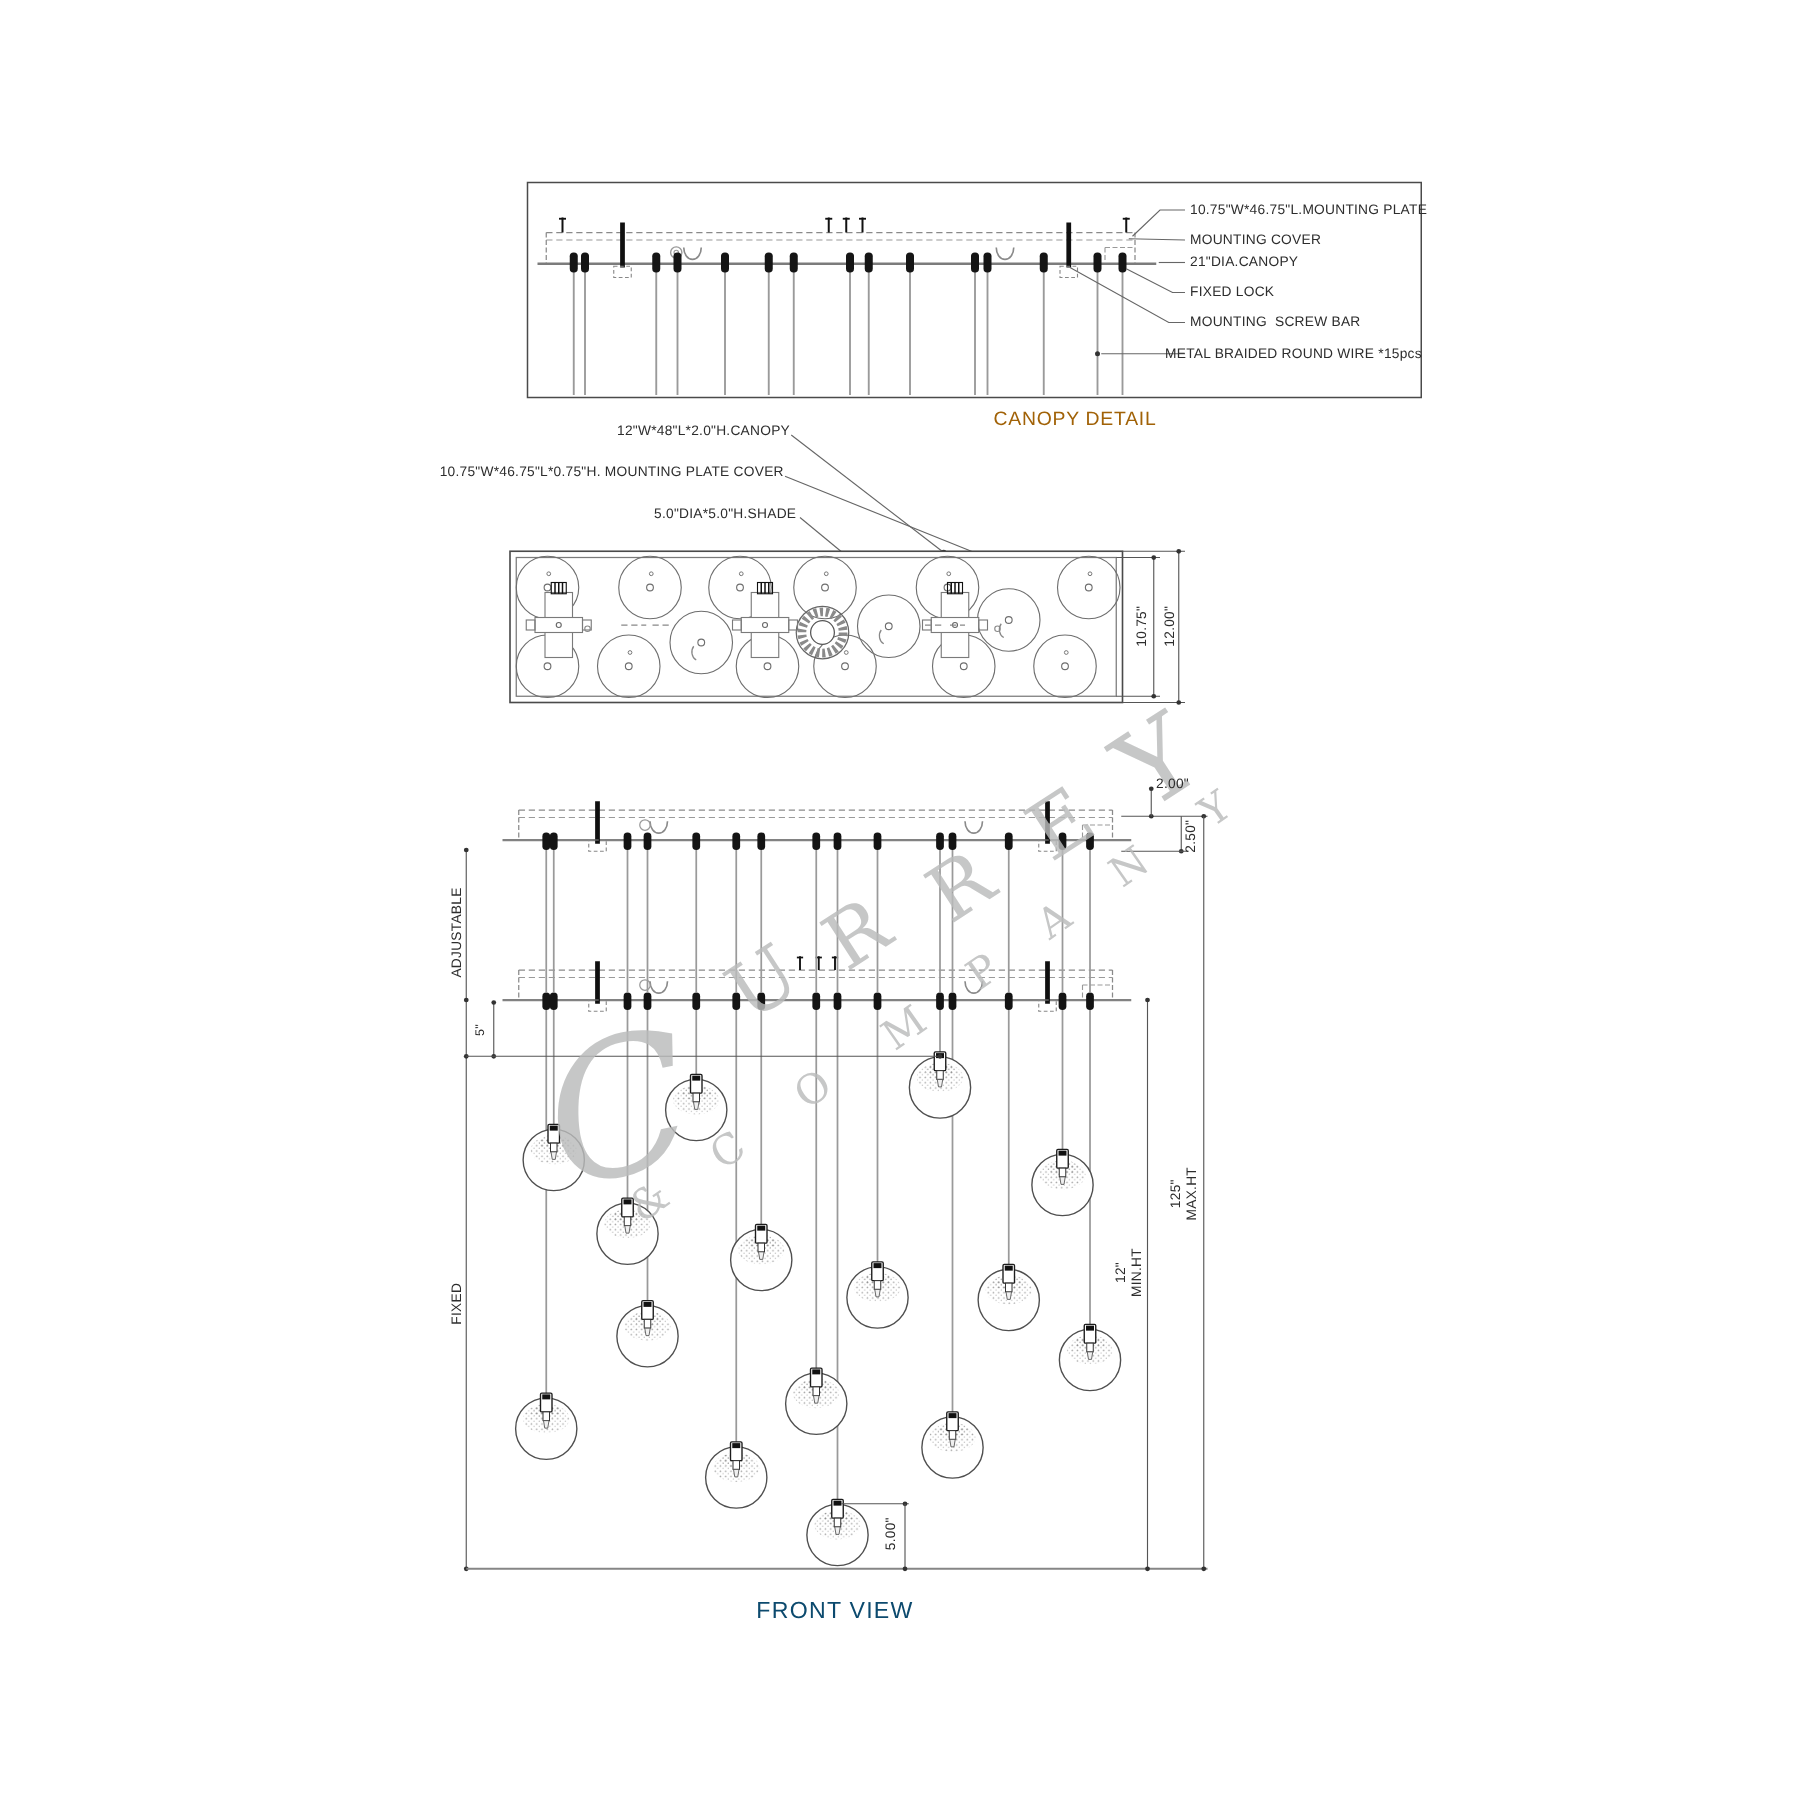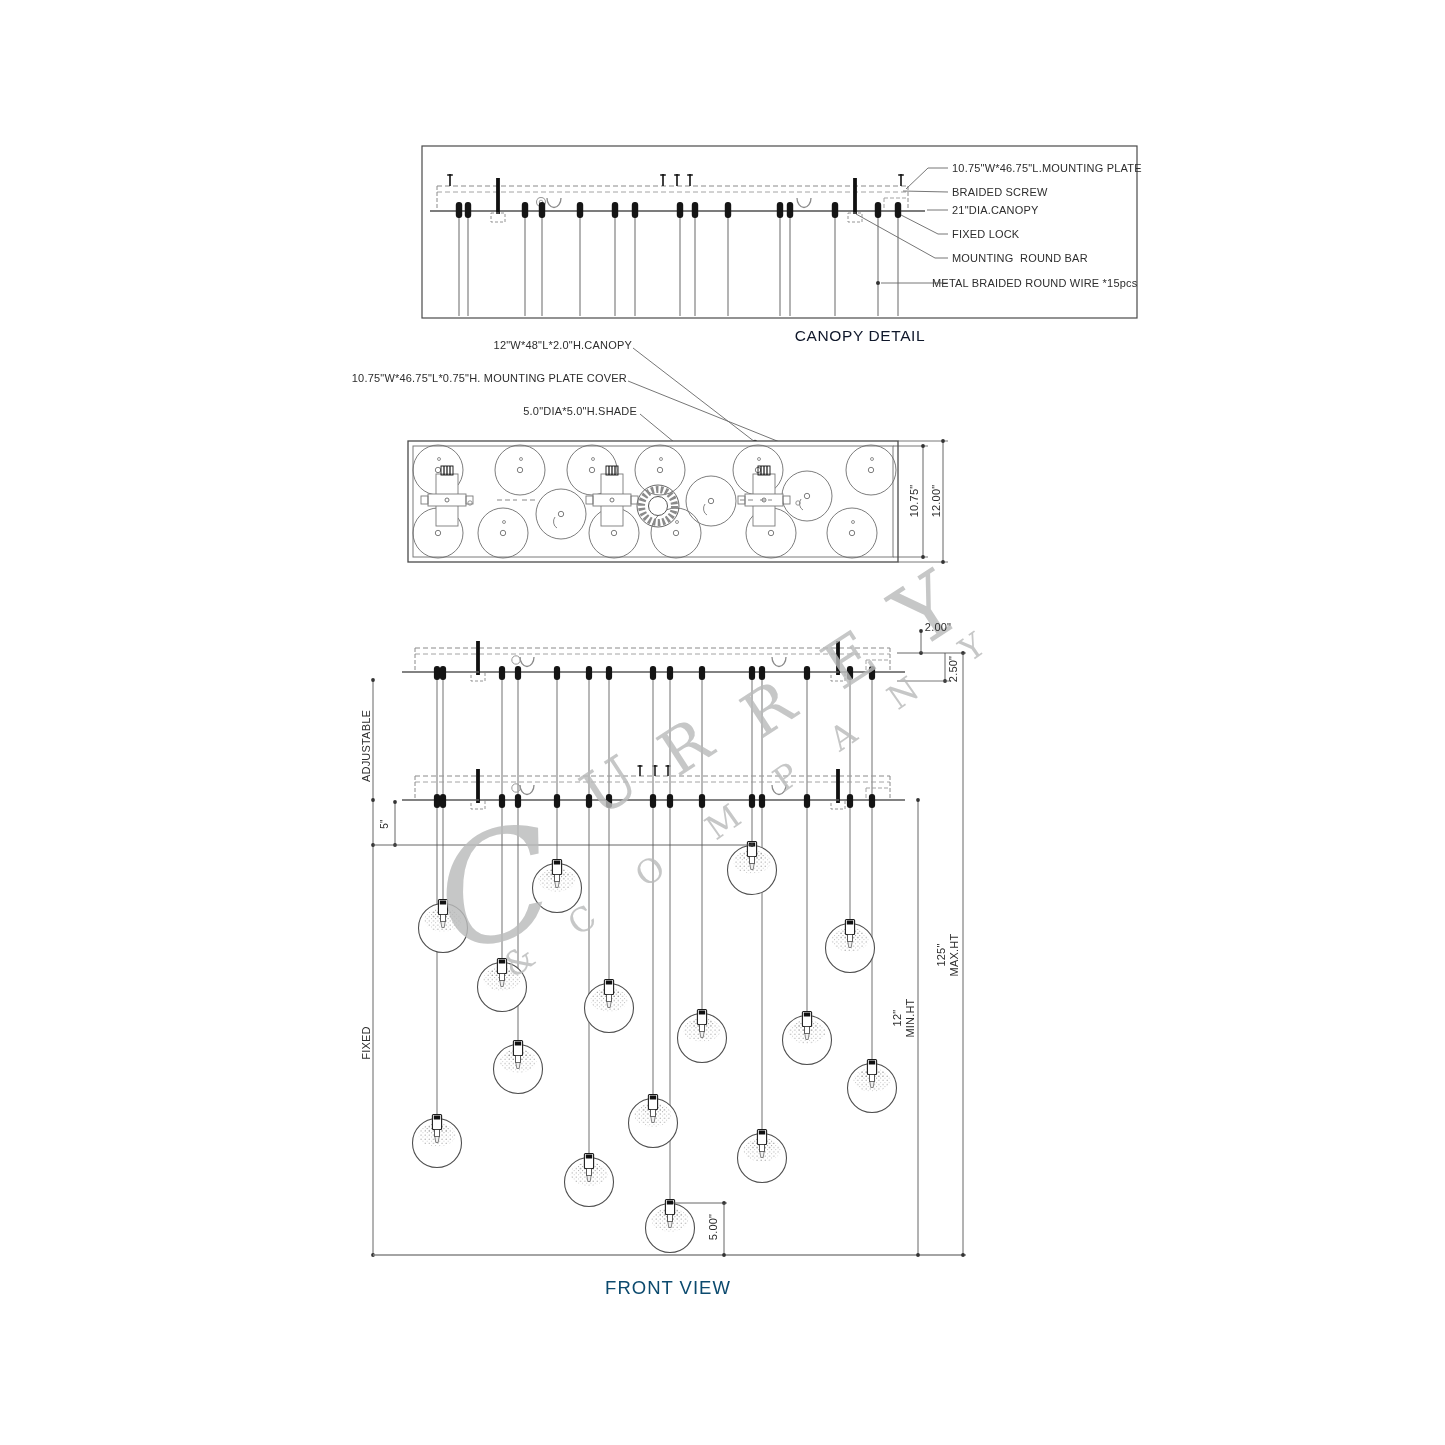--- a/index.html
+++ b/index.html
@@ -8,21 +8,21 @@
   svg#art{position:absolute;left:0;top:0;z-index:1}
   .wm{position:absolute;left:0;top:0;width:100%;height:100%;z-index:2;pointer-events:none}
   .wm span{position:absolute;font-family:"DejaVu Serif",serif;color:rgba(185,187,187,0.82);
            transform:translate(-50%,-50%);white-space:pre}
   .lbl{position:absolute;z-index:3;font-size:11px;line-height:14px;color:#2d2d2d;
        white-space:pre;letter-spacing:.2px}
   .r{text-align:right}
   .c{text-align:center}
   .rot{transform:rotate(-90deg)}
   .two{line-height:13px}
-  .t1{font-size:15.5px;letter-spacing:.6px;color:#0f172a}
+  .t1{font-size:15.5px;letter-spacing:.6px;color:#a16207}
   .t2{font-size:18.5px;letter-spacing:1px;color:#0c4a6e}
   .sm{font-size:10px}
 </style>
 </head>
 <body>
 
 <div class="canvas">
 
   <svg id="art" width="1445" height="1445" viewBox="0 0 1445 1445">
     <defs>
@@ -515,24 +515,24 @@
       <span style="left: 582px; top: 920px; font-size: 33px; transform: translate(-50%, -50%) rotate(-35deg);">C</span>
       <span style="left: 650px; top: 871px; font-size: 33px; transform: translate(-50%, -50%) rotate(-35deg);">O</span>
       <span style="left: 723px; top: 822px; font-size: 33px; transform: translate(-50%, -50%) rotate(-35deg);">M</span>
       <span style="left: 786px; top: 777px; font-size: 33px; transform: translate(-50%, -50%) rotate(-35deg);">P</span>
       <span style="left: 843px; top: 736px; font-size: 33px; transform: translate(-50%, -50%) rotate(-35deg);">A</span>
       <span style="left: 903px; top: 693px; font-size: 33px; transform: translate(-50%, -50%) rotate(-35deg);">N</span>
       <span style="left: 972px; top: 647px; font-size: 33px; transform: translate(-50%, -50%) rotate(-35deg);">Y</span>
     </div>
 
   <div class="lbl" style="left:952px;top:161px">10.75"W*46.75"L.MOUNTING PLATE</div>
-  <div class="lbl" style="left:952px;top:185px">BRAIDED SCREW</div>
+  <div class="lbl" style="left:952px;top:185px">MOUNTING COVER</div>
   <div class="lbl" style="left:952px;top:203px">21"DIA.CANOPY</div>
   <div class="lbl" style="left:952px;top:227px">FIXED LOCK</div>
-  <div class="lbl" style="left:952px;top:251px">MOUNTING  ROUND BAR</div>
+  <div class="lbl" style="left:952px;top:251px">MOUNTING  SCREW BAR</div>
   <div class="lbl" style="left:932px;top:276px">METAL BRAIDED ROUND WIRE *15pcs</div>
   <div class="lbl t1 c" style="left:780px;top:329px;width:160px">CANOPY DETAIL</div>
 
   <div class="lbl r" style="left:330px;top:338px;width:302px">12"W*48"L*2.0"H.CANOPY</div>
   <div class="lbl r" style="left:298px;top:371px;width:329px">10.75"W*46.75"L*0.75"H. MOUNTING PLATE COVER</div>
   <div class="lbl r" style="left:335px;top:404px;width:302px">5.0"DIA*5.0"H.SHADE</div>
   <div class="lbl rot c" style="left:884px;top:494px;width:60px">10.75"</div>
   <div class="lbl rot c" style="left:906px;top:494px;width:60px">12.00"</div>
 
   <div class="lbl rot c" style="left:321px;top:739px;width:90px">ADJUSTABLE</div>

